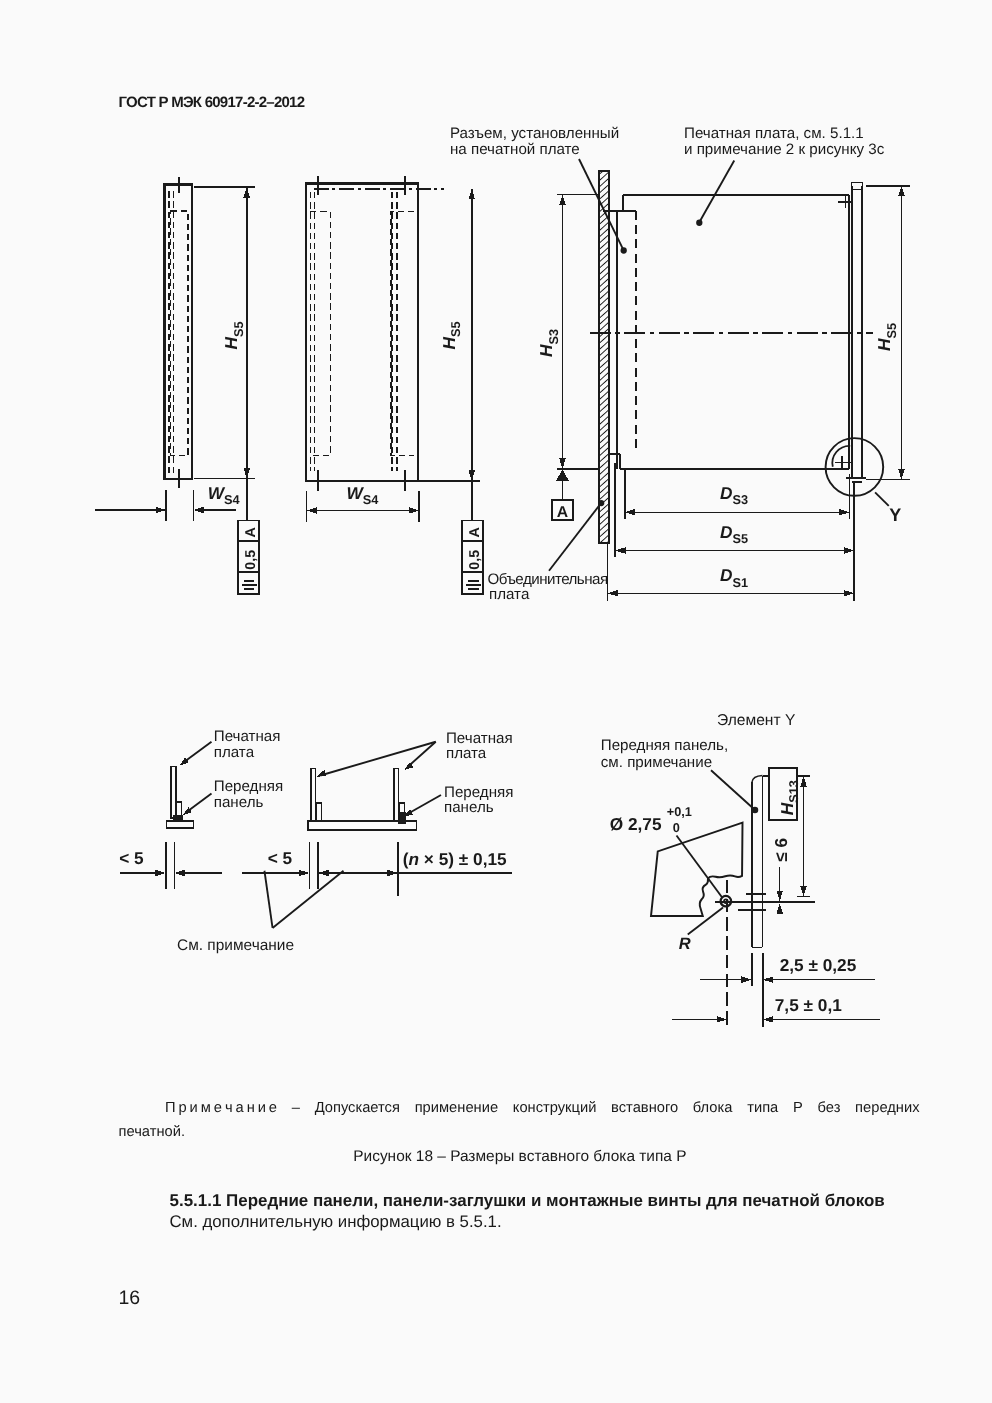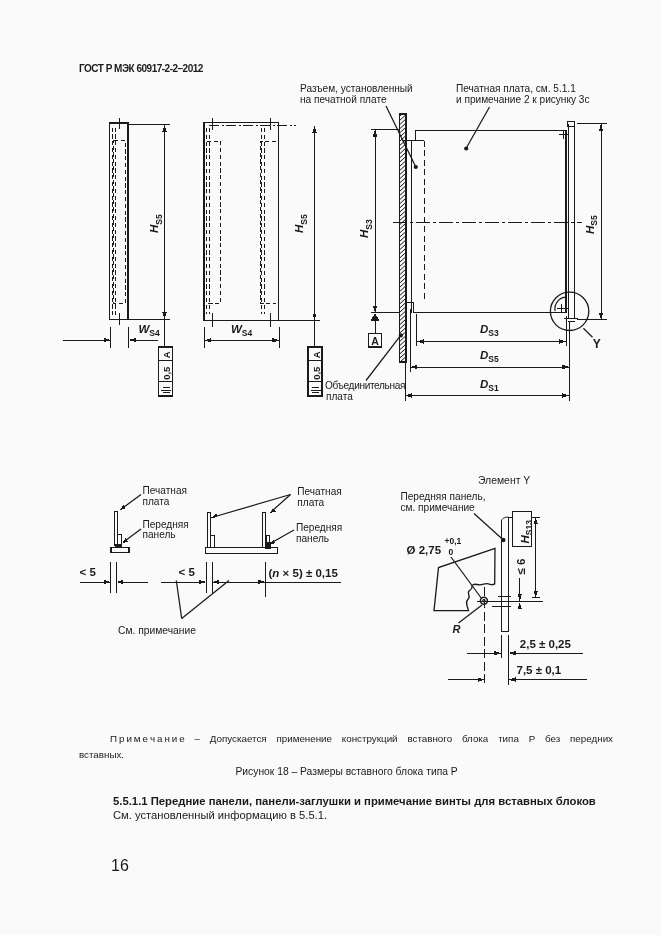--- a/index.html
+++ b/index.html
@@ -416,21 +416,21 @@
     <polygon points="484.8,679.6 477.8,677.4 477.8,681.8" fill="#1a1a1a" stroke="none"></polygon>
     <polygon points="508.5,679.6 515.5,677.4 515.5,681.8" fill="#1a1a1a" stroke="none"></polygon>
     <line x1="508.5" y1="657.5" x2="508.5" y2="684.5"></line>
     <line x1="509.5" y1="679.6" x2="586.5" y2="679.6"></line>
     <text x="516.5" y="674" font-size="11.5" font-weight="bold">7,5 ± 0,1</text>
   </g>
   </g>
 </svg>
 
 <div class="abs" style="left:110px;top:732.5px;font-size:9.8px;word-spacing:7.1px;white-space:nowrap;">П р и м е ч а н и е – Допускается применение конструкций вставного блока типа Р без передних</div>
-<div class="abs" style="left:79px;top:748.9px;font-size:9.8px;">вставных.</div>
+<div class="abs" style="left:79px;top:748.9px;font-size:9.8px;">печатной.</div>
 
 <div class="abs" style="left:235.5px;top:765.8px;font-size:10.3px;">Рисунок 18 – Размеры вставного блока типа Р</div>
 
-<div class="abs" style="left:113px;top:795.3px;font-size:11.3px;font-weight:bold;">5.5.1.1 Передние панели, панели-заглушки и примечание винты для вставных блоков</div>
-
-<div class="abs" style="left:113px;top:809.3px;font-size:11.2px;">См. установленный информацию в 5.5.1.</div>
-
-<div class="abs" style="left:79px;top:857px;font-size:16px;margin-left:32px;">16</div>
+<div class="abs" style="left:113px;top:795.3px;font-size:11.3px;font-weight:bold;">5.5.1.1 Передние панели, панели-заглушки и монтажные винты для печатной блоков</div>
+
+<div class="abs" style="left:113px;top:809.3px;font-size:11.2px;">См. дополнительную информацию в 5.5.1.</div>
+
+<div class="abs" style="left:79px;top:857px;font-size:13px;">16</div>
 
 </body></html>

